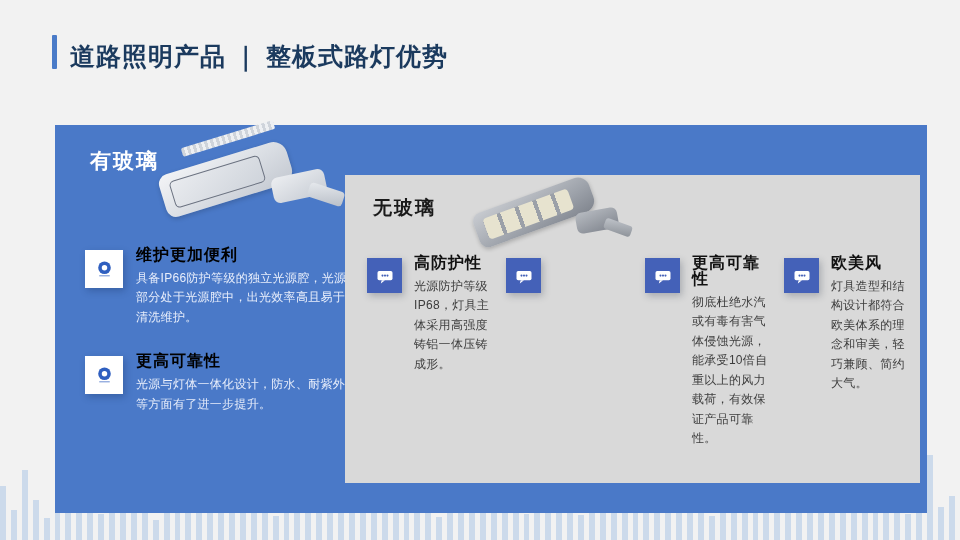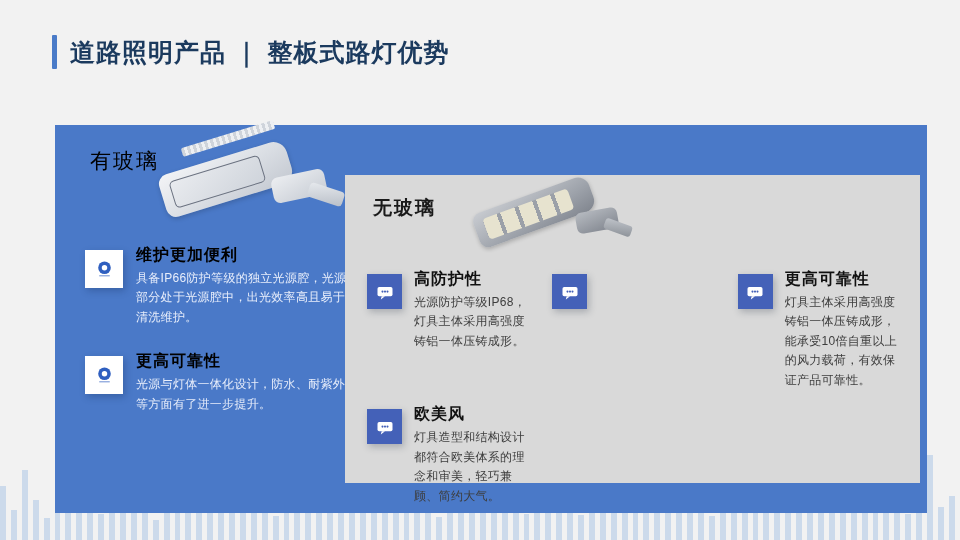--- a/index.html
+++ b/index.html
@@ -16,39 +16,39 @@
     position:absolute;left:0;bottom:0;width:960px;height:118px;
     display:flex;align-items:flex-end;gap:0;
     pointer-events:none;
   }
   .deco-bars .bar{
     width:6px;margin-right:5px;background:#c5d6ea;opacity:.85;
   }
 
   
   .title-wrap{
-    position:absolute;left:52px;top:35px;display:flex;align-items:center;
+    position:absolute;left:52px;top:35px;display:flex;align-items:flex-end;font-family:Liberation Serif, serif;
   }
   .title-accent{
     width:5px;height:34px;background:#4a7bc8;margin-right:13px;border-radius:1px;
   }
   .page-title{
     font-size:25px;font-weight:bold;color:#1b3a5e;letter-spacing:1px;
     white-space:nowrap;line-height:1;
   }
 
   
   .blue-card{
     position:absolute;left:55px;top:125px;width:872px;height:388px;
     background:#4a79c8;
   }
 
   .left-heading{
     position:absolute;left:35px;top:22px;
-    color:#000000;font-size:21px;font-weight:normal;letter-spacing:2px;
+    color:#ffffff;font-size:21px;font-weight:bold;letter-spacing:2px;
   }
 
   
   .lamp-white{
     position:absolute;left:105px;top:12px;width:185px;height:85px;
   }
   .lamp-white .head{
     position:absolute;left:0;top:20px;width:132px;height:44px;
     background:linear-gradient(160deg,#f3f4f6 0%,#d9dde3 55%,#c3c8d0 100%);
     border-radius:10px 14px 14px 10px;
@@ -124,22 +124,22 @@
     border-radius:6px;transform:rotate(-10deg);
   }
   .lamp-gray .tail{
     position:absolute;left:131px;top:42px;width:28px;height:11px;
     background:linear-gradient(165deg,#bfc3c9,#8d9299);
     border-radius:3px;transform:rotate(20deg);
   }
 
   
   .gp-grid{
-    position:absolute;left:22px;top:96px;width:540px;
-    display:grid;grid-template-columns:1fr 1fr 1fr;column-gap:24px;row-gap:16px;gap:16px;
+    position:absolute;left:22px;top:80px;width:540px;
+    display:grid;grid-template-columns:1fr 1fr 1fr 1fr;column-gap:24px;row-gap:16px;gap:16px;
   }
   .g-item{display:flex;}
   .g-ico{
     flex:none;width:35px;height:35px;background:#4461b8;
     margin-right:12px;margin-top:3px;
     display:flex;align-items:center;justify-content:center;
     box-shadow:2px 3px 7px rgba(40,50,70,.28);
   }
   .g-txt-h{
     color:#111111;font-size:16px;font-weight:bold;letter-spacing:1px;
@@ -342,21 +342,21 @@
             <svg width="20" height="20" viewBox="0 0 24 24" aria-hidden="true">
               <rect x="3" y="6" width="18" height="11" rx="2" fill="#ffffff"></rect>
               <path d="M8 17l-1 4 5-4z" fill="#ffffff"></path>
               <circle cx="9" cy="11.5" r="1.25" fill="#4461b8"></circle>
               <circle cx="12" cy="11.5" r="1.25" fill="#4461b8"></circle>
               <circle cx="15" cy="11.5" r="1.25" fill="#4461b8"></circle>
             </svg>
           </div>
           <div>
             <div class="g-txt-h">更高可靠性</div>
-            <div class="g-txt-b">灯具主体采用高强度铸铝一体压铸成形，能承受10倍自重以上的风力载荷，有效保证产品可靠性。</div>
+            <div class="g-txt-b">彻底杜绝水汽或有毒有害气体侵蚀光源，能承受10倍自重以上的风力载荷，有效保证产品可靠性。</div>
           </div>
         </div>
 
         <div class="g-item">
           <div class="g-ico">
             <svg width="20" height="20" viewBox="0 0 24 24" aria-hidden="true">
               <rect x="3" y="6" width="18" height="11" rx="2" fill="#ffffff"></rect>
               <path d="M8 17l-1 4 5-4z" fill="#ffffff"></path>
               <circle cx="9" cy="11.5" r="1.25" fill="#4461b8"></circle>
               <circle cx="12" cy="11.5" r="1.25" fill="#4461b8"></circle>

